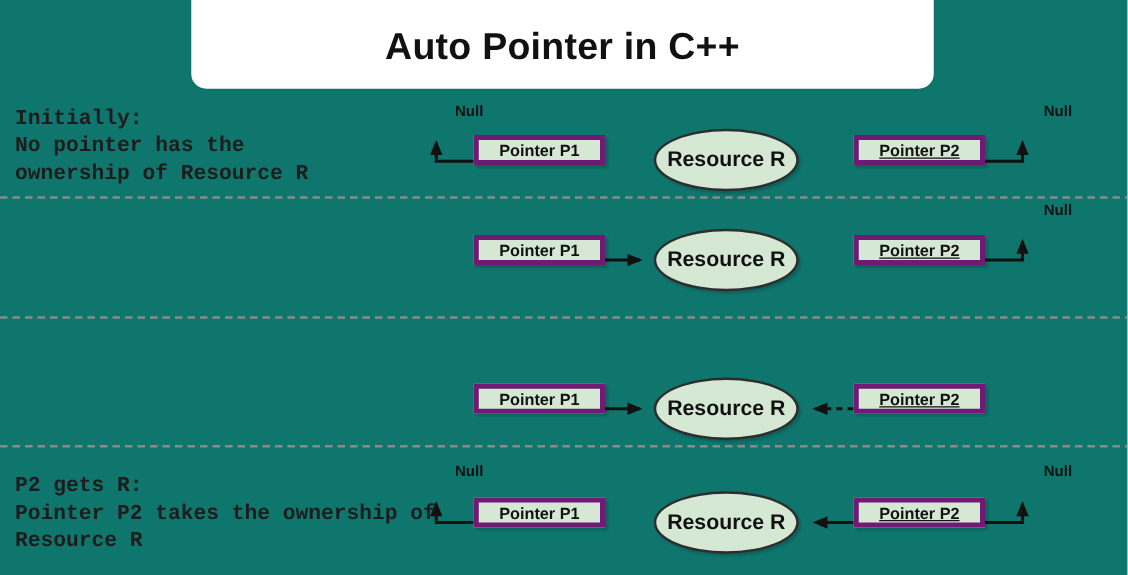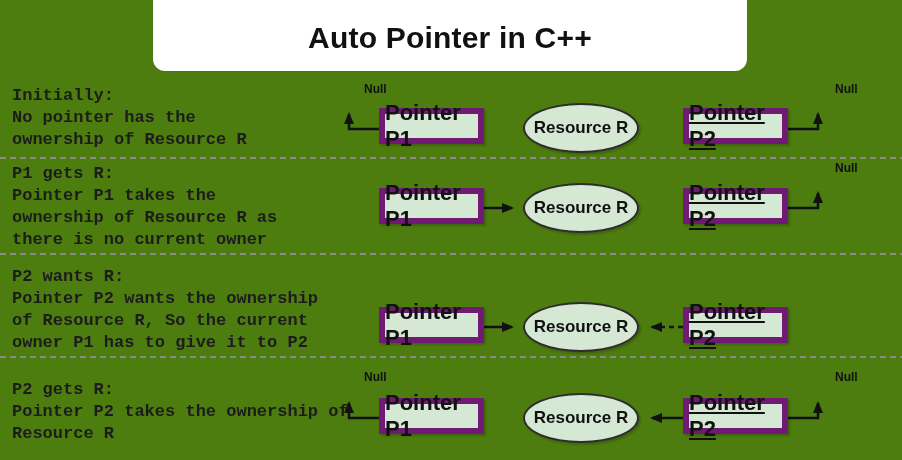--- a/index.html
+++ b/index.html
@@ -1,18 +1,18 @@
 <!DOCTYPE html>
 <html><head>
 <meta charset="utf-8">
 <style>
   html,body{margin:0;padding:0;background:#ffffff;}
   #canvas{
     position:relative;width:902px;height:460px;
-    background:#4d7c0f;overflow:hidden;
+    background:#0f766e;overflow:hidden;
     font-family:"Liberation Sans",sans-serif;color:#1a1a1a;
   }
   
   .title-box{
     position:absolute;left:153px;top:-12px;width:594px;height:83px;
     background:#ffffff;border-radius:12px;
     display:flex;align-items:flex-end;justify-content:center;
     box-shadow:0 1px 2px rgba(0,0,0,0.06);
   }
   .title-box h1{
@@ -24,24 +24,24 @@
     position:absolute;left:12px;width:340px;
     font-size:17px;font-weight:bold;line-height:22px;
     white-space:pre-line;color:#1c1c1c;font-family:Liberation Mono, monospace;
   }
   #cap-0{top:85px;}
   #cap-1{top:163px;}
   #cap-2{top:266px;}
   #cap-3{top:379px;}
   
   .node-box{
-    position:absolute;width:105px;height:36px;box-sizing:border-box;
-    background:#d5e8d4;border:6px solid #701a75;
+    position:absolute;width:105px;height:24px;box-sizing:border-box;
+    background:#d5e8d4;border:4px solid #701a75;
     display:flex;align-items:center;justify-content:center;
-    font-size:22px;font-weight:bold;color:#111;
+    font-size:13px;font-weight:bold;color:#111;
     box-shadow:2px 2px 2px rgba(0,0,0,0.18);
   }
   .node-ellipse{
     position:absolute;width:116px;height:50px;box-sizing:border-box;
     background:#d5e8d4;border:2px solid #2d2d2d;border-radius:50%;
     display:flex;align-items:center;justify-content:center;
     font-size:17px;font-weight:bold;color:#111;
     box-shadow:2px 2px 2px rgba(0,0,0,0.18);
   }
   .col-p1{left:379px;}
@@ -89,28 +89,20 @@
     <path d="M788,418 L818,418 L818,403" fill="none" stroke="#111111" stroke-width="2.5" marker-end="url(#ah)"></path>
   </svg>
 
   <div class="title-box">
     <h1>Auto Pointer in C++</h1>
   </div>
 
   <div id="cap-0" class="caption">Initially:
 No pointer has the
 ownership of Resource R</div>
-  <div id="cap-1" class="caption">P1 gets R:
-Pointer P1 takes the
-ownership of Resource R as
-there is no current owner</div>
-  <div id="cap-2" class="caption">P2 wants R:
-Pointer P2 wants the ownership
-of Resource R, So the current
-owner P1 has to give it to P2</div>
   <div id="cap-3" class="caption">P2 gets R:
 Pointer P2 takes the ownership of
 Resource R</div>
 
   <div class="rows-layer row0">
     <span class="null-label" style="left:330px;top:82px;">Null</span>
     <div class="node-box col-p1">Pointer P1</div>
     <div class="node-ellipse col-res">Resource R</div>
     <div class="node-box col-p2">Pointer P2</div>
     <span class="null-label" style="left:801px;top:82px;">Null</span>

